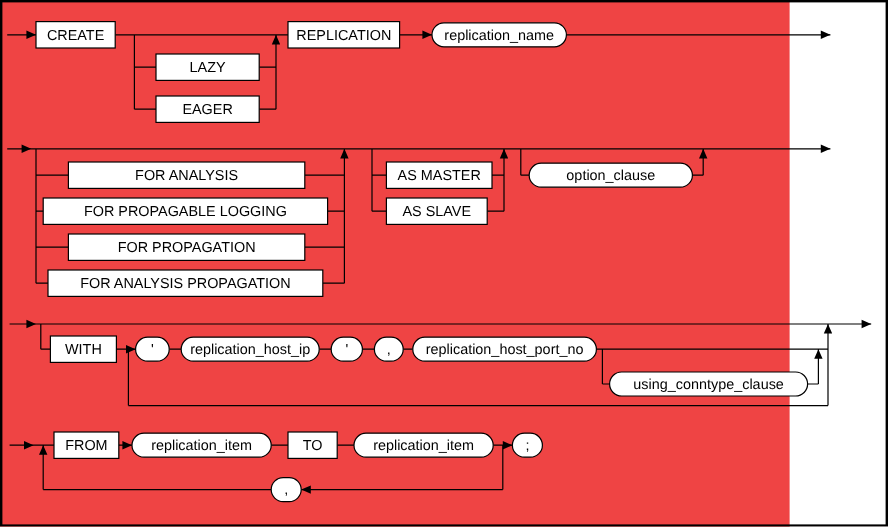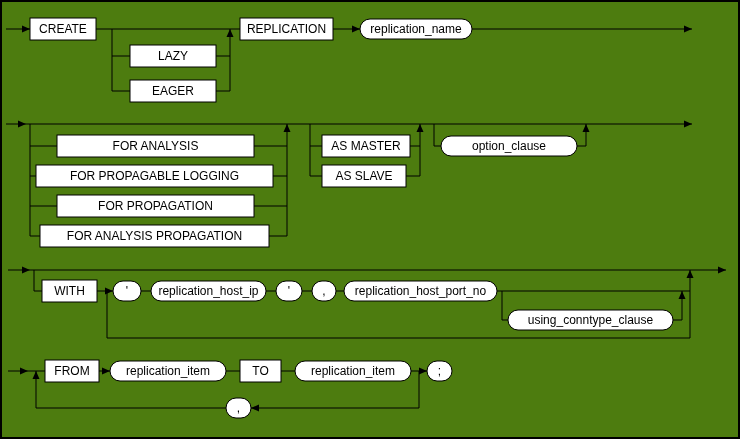--- a/index.html
+++ b/index.html
@@ -1,16 +1,16 @@
 <!DOCTYPE html>
 <html><head>
 <meta charset="utf-8">
 <style>
   html, body { margin:0; padding:0; background:#ffffff; }
-  .stage { width:740px; height:439px; position:relative; background:#4d7c0f; }
+  .stage { width:658px; height:439px; position:relative; background:#ef4444; }
   svg { display:block; }
   .box  { fill:#ffffff; stroke:#000000; stroke-width:1; }
   .oval { fill:#ffffff; stroke:#000000; stroke-width:1; }
   .wire { fill:none; stroke:#000000; stroke-width:1; }
   .ah   { fill:#000000; stroke:none; }
   .lbl  { font-family:"Liberation Sans", sans-serif; font-size:12px; fill:#000000; text-anchor:middle; }
   .frame{ fill:none; stroke:#000000; stroke-width:2; }
 </style>
 </head>
 <body>

